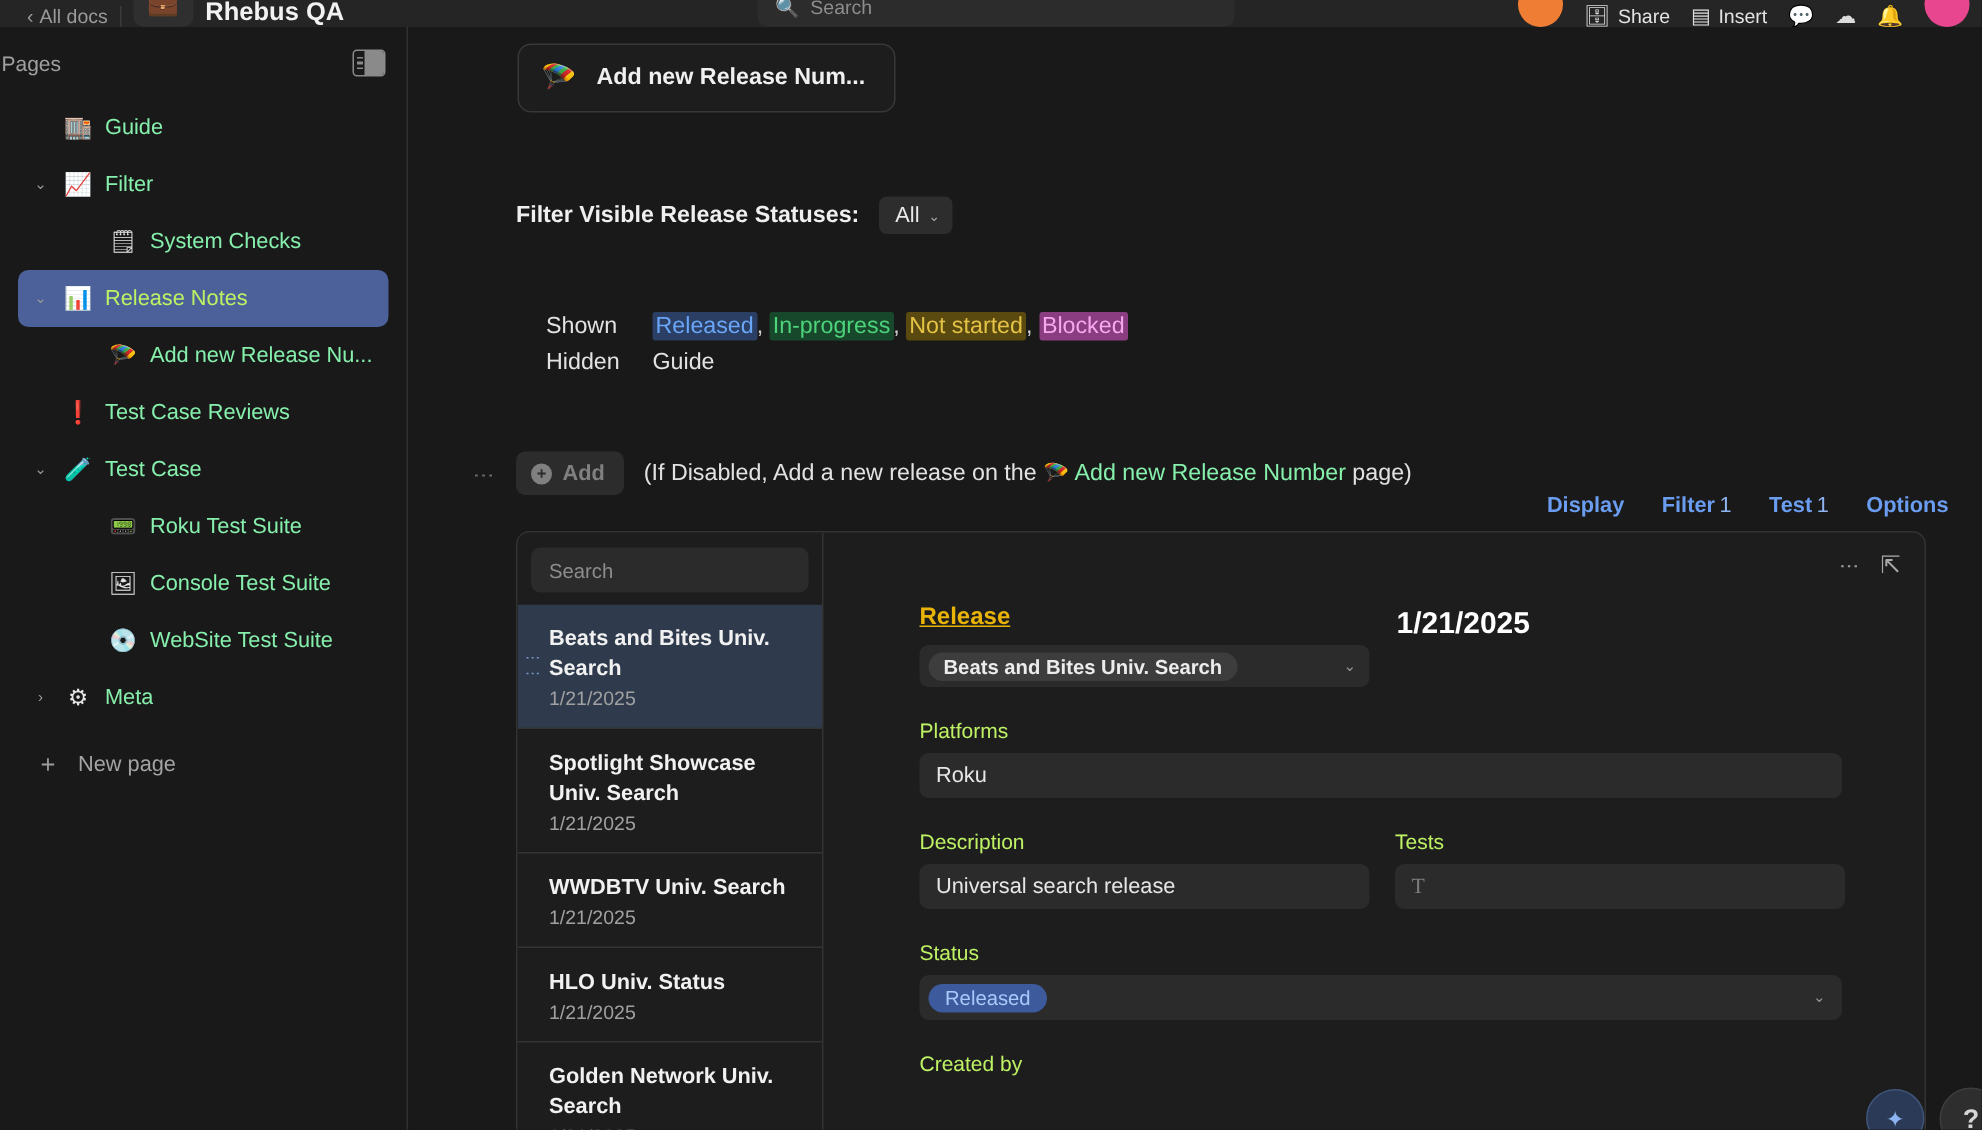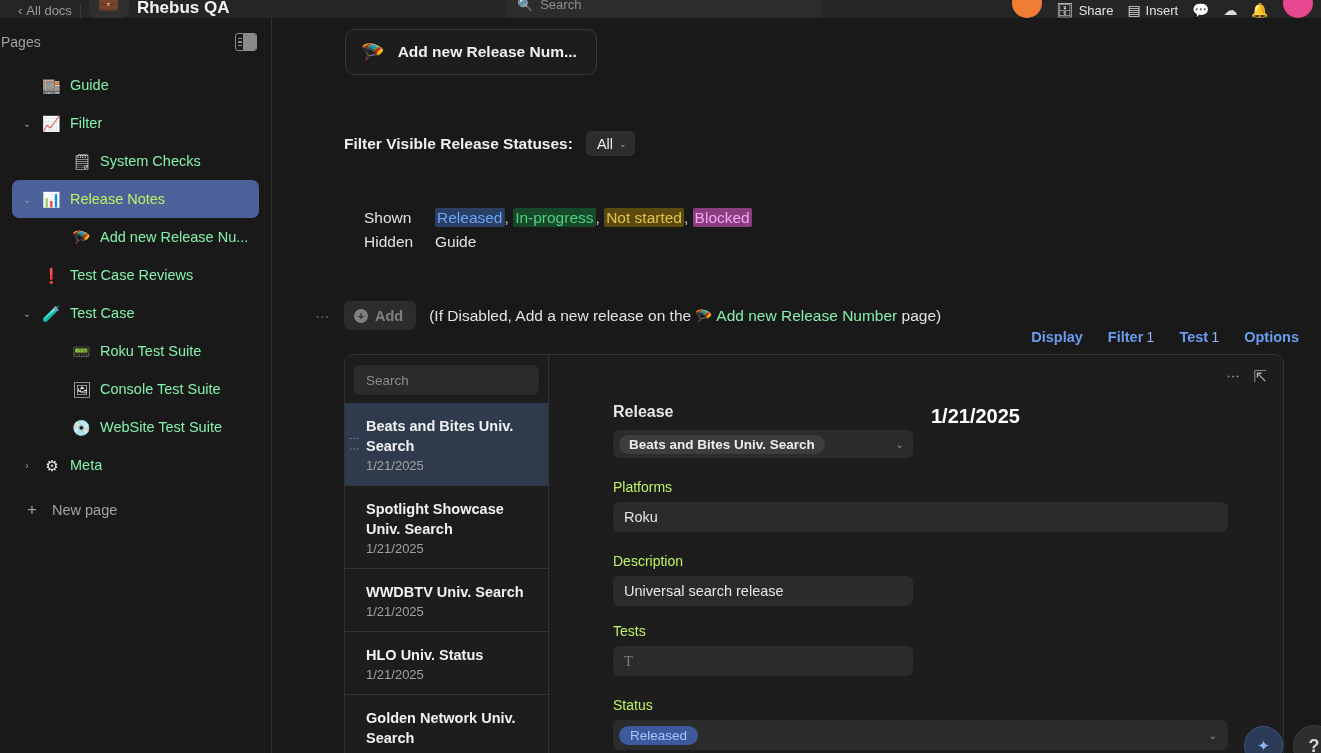--- a/index.html
+++ b/index.html
@@ -182,42 +182,42 @@
 
   .db-detail { flex: 1; position: relative; padding: 48px 52px 0 64px; }
   .db-detail-tools {
     position: absolute; right: 16px; top: 12px; display: flex; align-items: center; gap: 18px;
   }
   .tool-dots { color: #9c9c9c; font-size: 13px; line-height: 5px; writing-mode: vertical-rl; cursor: pointer; }
   .tool-expand { color: #a8a8a8; font-size: 16px; cursor: pointer; }
 
   .detail-head { display: flex; align-items: flex-start; }
   .detail-left { width: 300px; flex: 0 0 300px; }
-  .detail-field-label { font-size: 16px; font-weight: bold; color: #e5e5e5; margin-bottom: 9px; }
+  .detail-field-label { font-size: 16px; font-weight: bold; color: #eab308; margin-bottom: 9px; text-decoration: underline; }
   .detail-date { font-size: 20px; font-weight: bold; color: #ffffff; margin-left: 18px; margin-top: 2px; }
 
   .select-box {
     background: #2b2b2b; border-radius: 6px; height: 28px; width: 300px;
     display: flex; align-items: center; justify-content: space-between;
     padding: 0 9px 0 6px; cursor: pointer;
   }
   .chip-blue { background: #3d3d3d; border-radius: 11px; padding: 2px 10px; font-size: 13.5px; font-weight: bold; color: #ececec; }
   .chip-status { background: #3c5a9c; border-radius: 11px; padding: 2px 11px; font-size: 13.5px; color: #a9c8fb; }
   .sel-chev { font-size: 10px; color: #9a9a9a; }
 
   .grp { margin-top: 21px; }
   .sub-label { font-size: 14px; color: #bef264; margin-bottom: 7px; }
   .input-box {
     background: #2b2b2b; border-radius: 6px; height: 30px;
     display: flex; align-items: center; padding: 0 11px;
     font-size: 14.5px; color: #e6e6e6; cursor: text; text-align: center;
   }
   .input-box.ph { color: #7d7d7d; font-family: "Liberation Serif", serif; }
   .w-full { width: 615px; }
-  .two-col { display: flex; gap: 17px; margin-top: 21px; flex-direction: column; }
+  .two-col { display: flex; gap: 17px; margin-top: 21px; }
   .col { width: 300px; }
   .status-select {
     background: #2b2b2b; border-radius: 6px; height: 30px; width: 615px;
     display: flex; align-items: center; justify-content: space-between;
     padding: 0 11px 0 6px; cursor: pointer;
   }
 
   
   .fab-ai {
     position: absolute; right: 38px; bottom: -12px; width: 39px; height: 39px;

